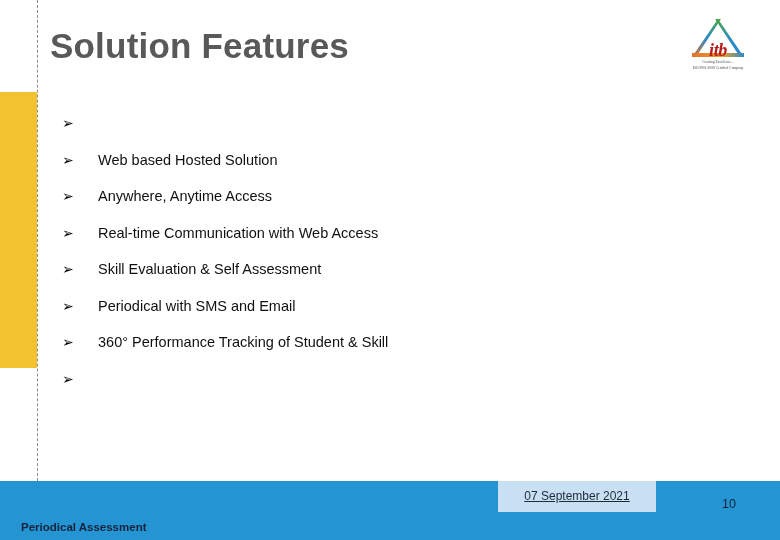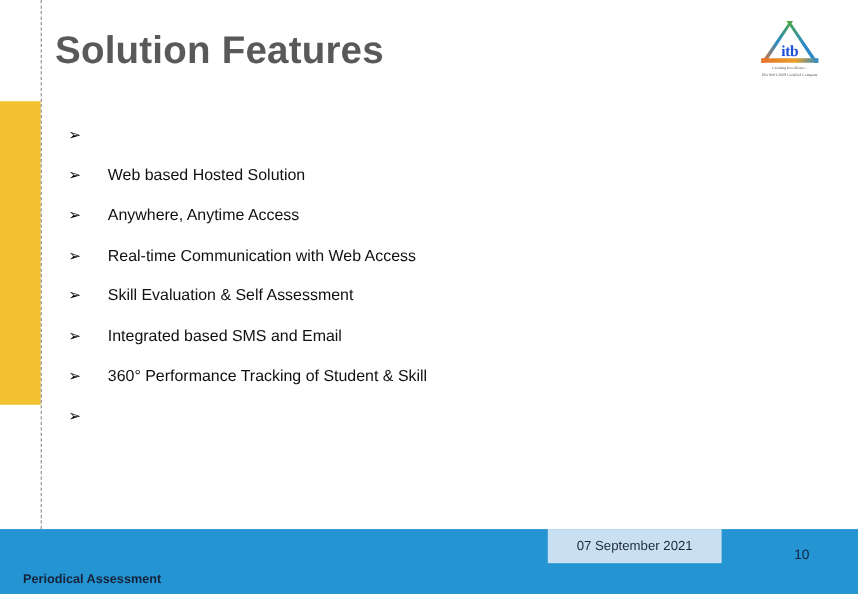--- a/index.html
+++ b/index.html
@@ -93,23 +93,24 @@
     color: #4a4a4a;
     font-family: "Liberation Serif", serif;
     white-space: nowrap;
   }
   .logo-word {
     position: absolute;
     left: 50%;
     top: 24px;
     transform: translateX(-50%);
     font-family: "Liberation Serif", serif;
+    font-style: italic;
     font-weight: bold;
-    font-size: 14px;
-    color: #1d4ed8;
+    font-size: 18px;
+    color: #b91c1c;
     letter-spacing: -0.3px;
   }
 
   
   .bullets {
     position: absolute;
     left: 62px;
     top: 114px;
     width: 600px;
   }
@@ -162,20 +163,21 @@
   }
   .footer-date {
     position: absolute;
     left: 0;
     right: 0;
     top: 8px;
     text-align: center;
     font-size: 12px;
     color: #1d2a3c;
     white-space: nowrap;
+    text-decoration: underline;
   }
   .footer-page {
     position: absolute;
     left: 722px;
     top: 16px;
     font-size: 12.5px;
     color: #13243d;
   }
 </style>
 </head>
@@ -232,21 +234,21 @@
     <div class="bullet-row">
       <span class="bullet-glyph">➢</span>
       <span class="bullet-text">Real-time Communication with Web Access</span>
     </div>
     <div class="bullet-row">
       <span class="bullet-glyph">➢</span>
       <span class="bullet-text">Skill Evaluation &amp; Self Assessment</span>
     </div>
     <div class="bullet-row">
       <span class="bullet-glyph">➢</span>
-      <span class="bullet-text">Integrated based SMS and Email</span>
+      <span class="bullet-text">Periodical with SMS and Email</span>
     </div>
     <div class="bullet-row">
       <span class="bullet-glyph">➢</span>
       <span class="bullet-text">360° Performance Tracking of Student &amp; Skill</span>
     </div>
     <div class="bullet-row">
       <span class="bullet-glyph">➢</span>
     </div>
   </div>
 

